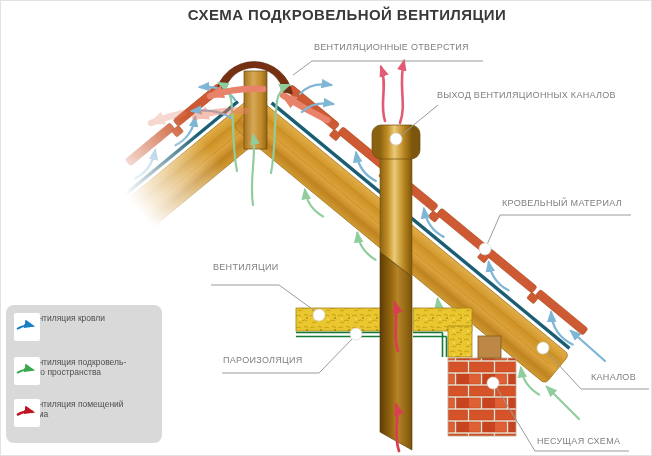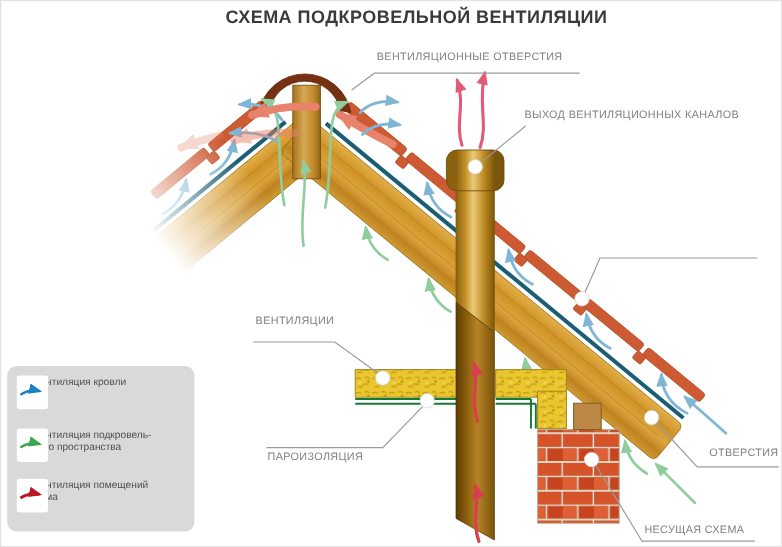--- a/index.html
+++ b/index.html
@@ -214,23 +214,24 @@
     <circle cx="318" cy="314" r="6"></circle>
     <circle cx="355" cy="333" r="6"></circle>
     <circle cx="542" cy="347" r="6"></circle>
     <circle cx="492" cy="382" r="6"></circle>
   </g>
 </svg>
 
 <div class="title">СХЕМА ПОДКРОВЕЛЬНОЙ ВЕНТИЛЯЦИИ</div>
 <div class="lbl" style="left:313px;top:41px;">ВЕНТИЛЯЦИОННЫЕ ОТВЕРСТИЯ</div>
 <div class="lbl" style="left:436px;top:89px;">ВЫХОД ВЕНТИЛЯЦИОННЫХ КАНАЛОВ</div>
+<div class="lbl" style="left:501px;top:197px;">КРОВЕЛЬНЫЙ МАТЕРИАЛ</div>
 <div class="lbl" style="left:212px;top:261px;">ВЕНТИЛЯЦИИ</div>
-<div class="lbl" style="left:222px;top:374px;">ПАРОИЗОЛЯЦИЯ</div>
-<div class="lbl" style="left:590px;top:371px;">ОТВЕРСТИЯ</div>
+<div class="lbl" style="left:222px;top:354px;">ПАРОИЗОЛЯЦИЯ</div>
+<div class="lbl" style="left:590px;top:371px;">КАНАЛОВ</div>
 <div class="lbl" style="left:536px;top:435px;">НЕСУЩАЯ СХЕМА</div>
 
 <div class="legend">
   <div class="legend-item" style="top:8px;">
     <svg class="swatch" width="26" height="28">
       <path d="M3,16 Q11,11 19,13" stroke="#1b7fc4" stroke-width="2" fill="none" marker-end="url(#lB)"></path>
     </svg>
     <div class="legend-text">
       <div>Вентиляция кровли</div>
           <div></div>

